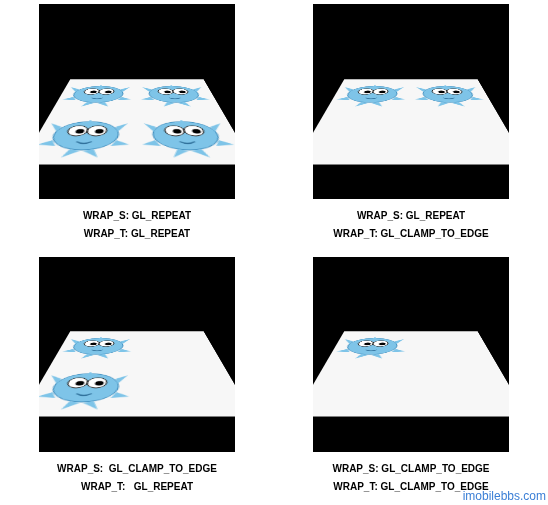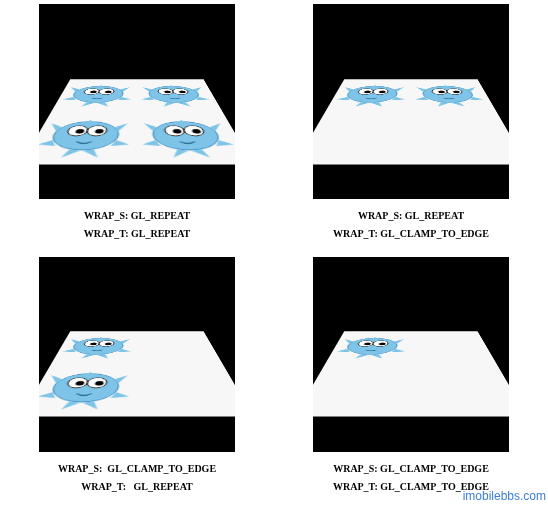--- a/index.html
+++ b/index.html
@@ -1,17 +1,17 @@
 <!DOCTYPE html>
 <html><head>
 <meta charset="utf-8">
 <style>
 * { box-sizing: border-box; margin: 0; padding: 0; }
 body { width: 548px; height: 505px; background: #fff; font-family: Arial, sans-serif; position: relative; }
-.grid { display: grid; grid-template-columns: 1fr 1fr; grid-template-rows: 1fr 1fr; width: 100%; height: 100%; gap: 0; font-family: Liberation Serif, serif; }
+.grid { display: grid; grid-template-columns: 1fr 1fr; grid-template-rows: 1fr 1fr; width: 100%; height: 100%; gap: 0; }
 .cell { display: flex; flex-direction: column; align-items: center; padding: 4px 20px 6px 20px; }
 .render { background: #000; width: 196px; height: 195px; position: relative; overflow: hidden; flex-shrink: 0; }
 .plane { position: absolute; left: 50%; top: 50%; transform-style: preserve-3d; }
 .surface { position: absolute; background: #f7f7f7; width: 160px; height: 160px; left: -80px; top: -80px; transform: perspective(280px) rotateX(64deg) translateY(18px); overflow: hidden; }
 .fish { position: absolute; width: 78px; height: 78px; }
 .fish svg { width: 100%; height: 100%; }
 .plane.c1 .surface { }
 .plane.c2 .surface { }
 .plane.c3 .surface { }
 .plane.c4 .surface { }

